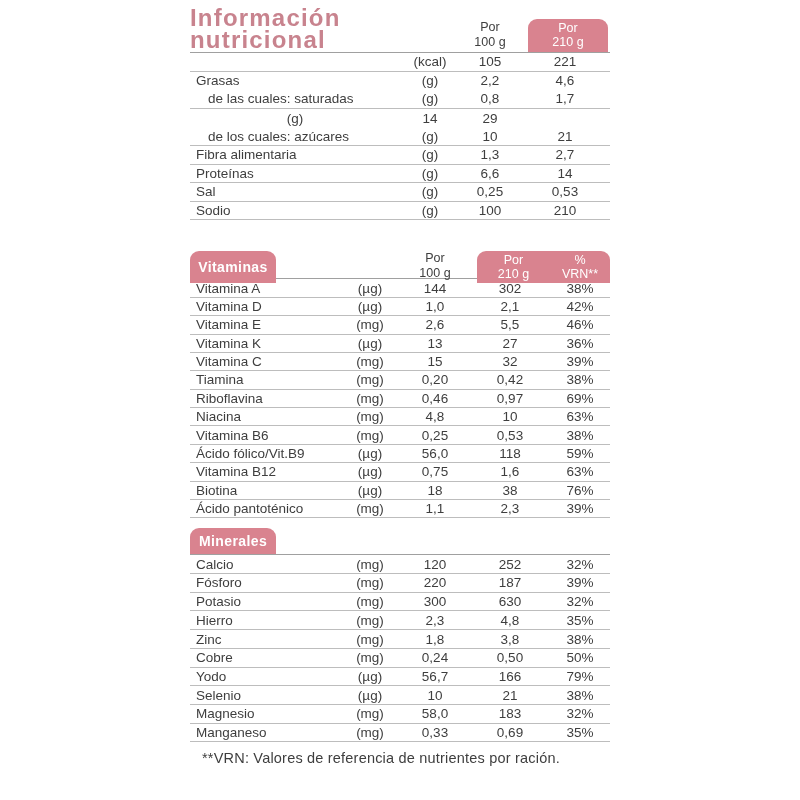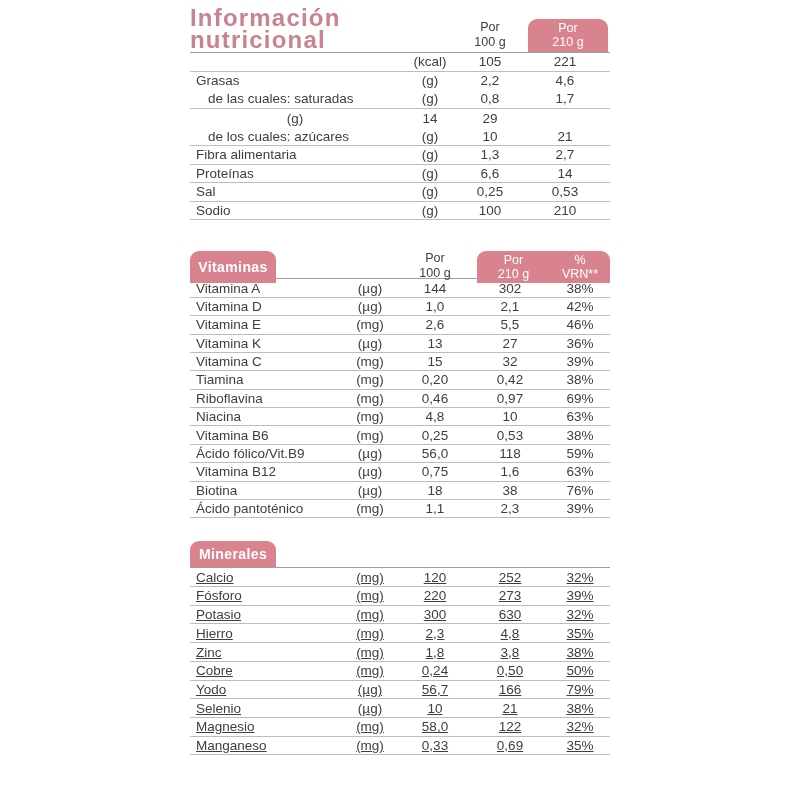--- a/index.html
+++ b/index.html
@@ -72,21 +72,21 @@
   .cell-c{text-align:center;white-space:nowrap;}
 
   
   .section-header{
     display:grid;
     grid-template-columns:150px 60px 70px 140px;
     align-items:end;
     border-bottom:1.5px solid var(--line-strong);
   }
   .vitamins .section-header{margin-top:31px;height:28px;}
-  .minerals .section-header{margin-top:23px;height:27px;}
+  .minerals .section-header{margin-top:10px;height:27px;}
   .section-badge{
     width:86px;height:100%;
     background:var(--pink-badge);
     border-radius:9px 9px 0 0;
     color:#fff;
     display:flex;align-items:center;justify-content:center;
     font-size:14px;font-weight:bold;letter-spacing:.4px;
   }
   .pink-box-wide{
     height:100%;
@@ -101,21 +101,21 @@
   .pink-box-wide .colhead{color:#fff;padding-bottom:0;}
 
   .nutrient-row{
     display:grid;
     grid-template-columns:150px 60px 70px 80px 60px;
     align-items:center;
     border-bottom:1px solid var(--line);
     font-size:13.5px;
   }
   .vitamins .nutrient-row{height:18.4px;}
-  .minerals .nutrient-row{height:18.7px;text-decoration:underline;}
+  .minerals .nutrient-row{height:18.7px;}
 
   
   .footnote{
     margin-top:8px;
     padding-left:12px;
     font-size:14.5px;
     letter-spacing:.2px;
   }
 </style>
 </head>
@@ -307,21 +307,21 @@
     <div class="row-label">Calcio</div>
     <div class="cell-c">(mg)</div>
     <div class="cell-c">120</div>
     <div class="cell-c">252</div>
     <div class="cell-c">32%</div>
   </div>
           <div class="nutrient-row">
     <div class="row-label">Fósforo</div>
     <div class="cell-c">(mg)</div>
     <div class="cell-c">220</div>
-    <div class="cell-c">273</div>
+    <div class="cell-c">187</div>
     <div class="cell-c">39%</div>
   </div>
           <div class="nutrient-row">
     <div class="row-label">Potasio</div>
     <div class="cell-c">(mg)</div>
     <div class="cell-c">300</div>
     <div class="cell-c">630</div>
     <div class="cell-c">32%</div>
   </div>
           <div class="nutrient-row">
@@ -356,27 +356,28 @@
     <div class="row-label">Selenio</div>
     <div class="cell-c">(µg)</div>
     <div class="cell-c">10</div>
     <div class="cell-c">21</div>
     <div class="cell-c">38%</div>
   </div>
           <div class="nutrient-row">
     <div class="row-label">Magnesio</div>
     <div class="cell-c">(mg)</div>
     <div class="cell-c">58,0</div>
-    <div class="cell-c">122</div>
+    <div class="cell-c">183</div>
     <div class="cell-c">32%</div>
   </div>
           <div class="nutrient-row">
     <div class="row-label">Manganeso</div>
     <div class="cell-c">(mg)</div>
     <div class="cell-c">0,33</div>
     <div class="cell-c">0,69</div>
     <div class="cell-c">35%</div>
   </div>
         </div>
     </section>
 
+    <div class="footnote">**VRN: Valores de referencia de nutrientes por ración.</div>
   </div>
 </div>
 
 </body></html>

